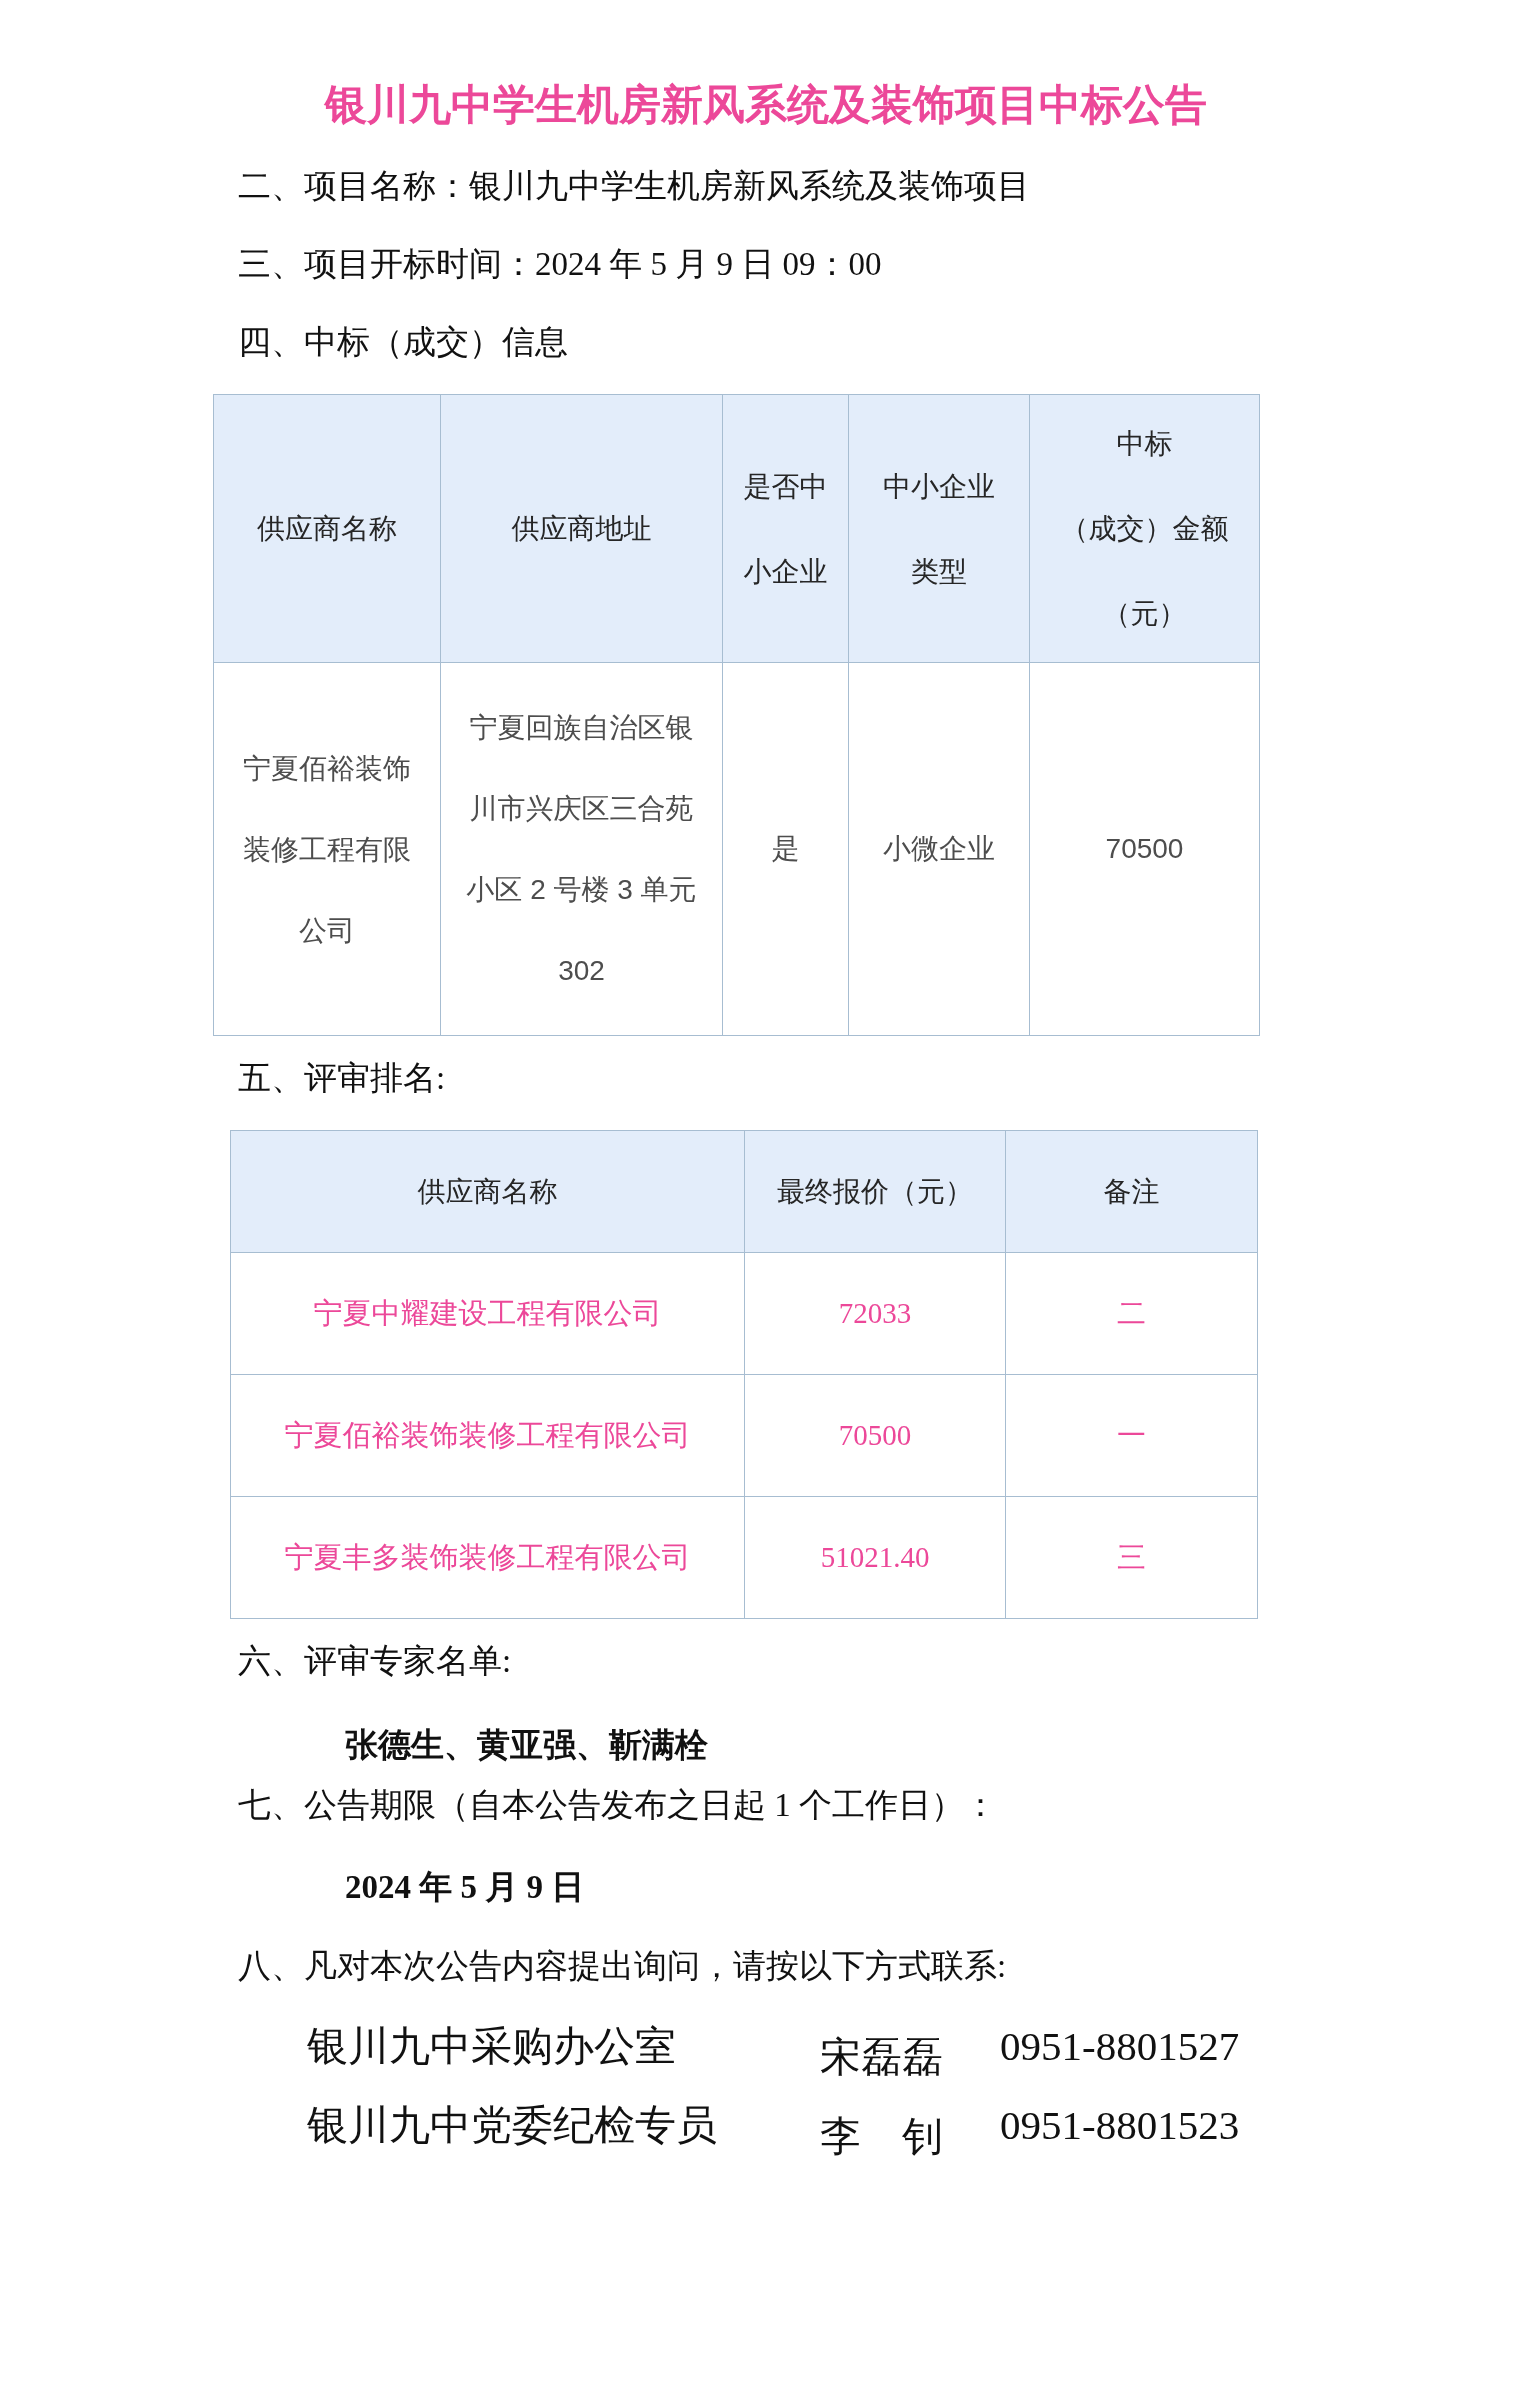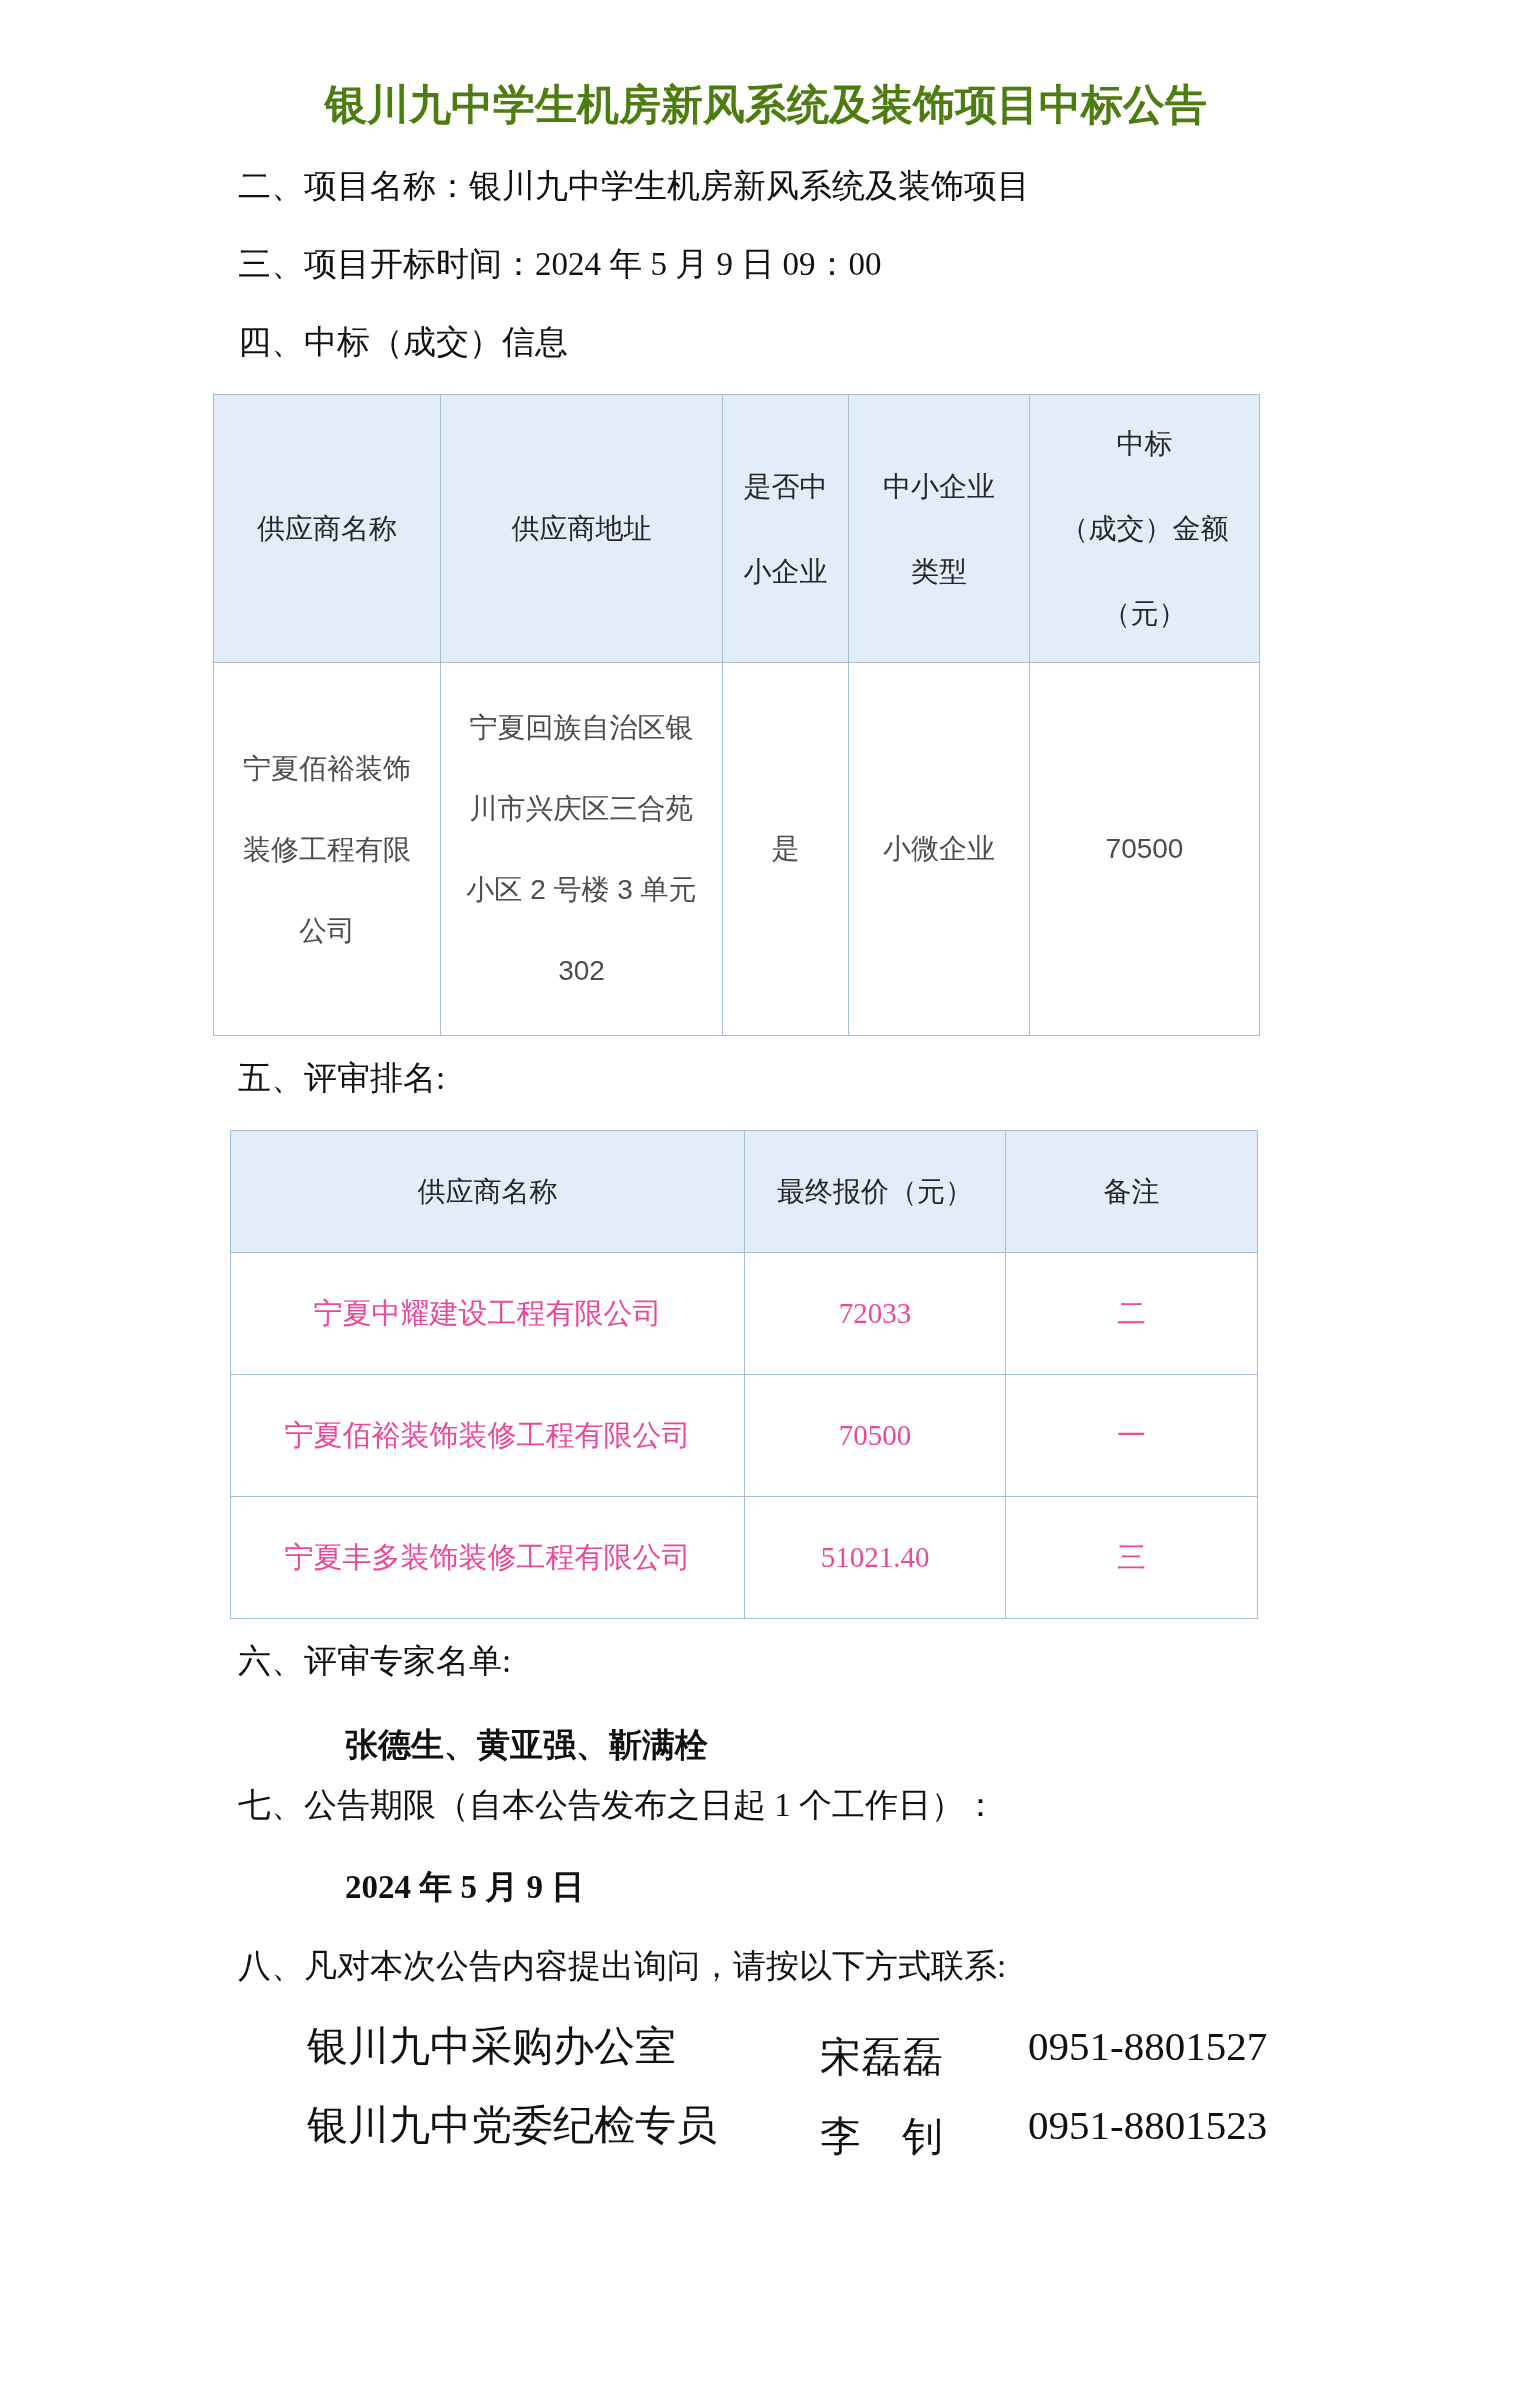--- a/index.html
+++ b/index.html
@@ -12,21 +12,21 @@
     font-family:"Liberation Serif","DejaVu Serif",serif;
     color:#111111;
   }
   .doc-title{
     margin:82px 0 0 0;
     text-align:center;
     font-family:"Liberation Sans","DejaVu Sans",sans-serif;
     font-weight:bold;
     font-size:42px;
     line-height:46px;
-    color:#4d7c0f;
+    color:#ec4899;
   }
   .para{
     margin:0 0 0 238px;
     font-size:33px;
     line-height:42px;
     white-space:nowrap;
   }
   .p1{margin-top:97px;}
   .p2{margin-top:37px;}
   .p3{margin-top:36px;}
@@ -42,21 +42,21 @@
     position:relative;
     margin:0;
     height:42px;
     font-size:41px;
     line-height:42px;
   }
   .c1{margin-top:38px;}
   .c2{margin-top:37px;}
   .contact-dept{position:absolute;left:307px;top:0;white-space:nowrap;}
   .contact-name{position:absolute;left:820px;top:11px;white-space:nowrap;}
-  .contact-phone{position:absolute;left:1028px;top:0;white-space:nowrap;}
+  .contact-phone{position:absolute;left:1000px;top:0;white-space:nowrap;}
 
   
   table{border-collapse:collapse;table-layout:fixed;}
   .award-table{margin:31px 0 0 213px;width:1046px;}
   .award-table th,.award-table td{
     border:1.9px solid #a7bdd1;
     padding:0;
     vertical-align:middle;
     font-weight:normal;
   }

